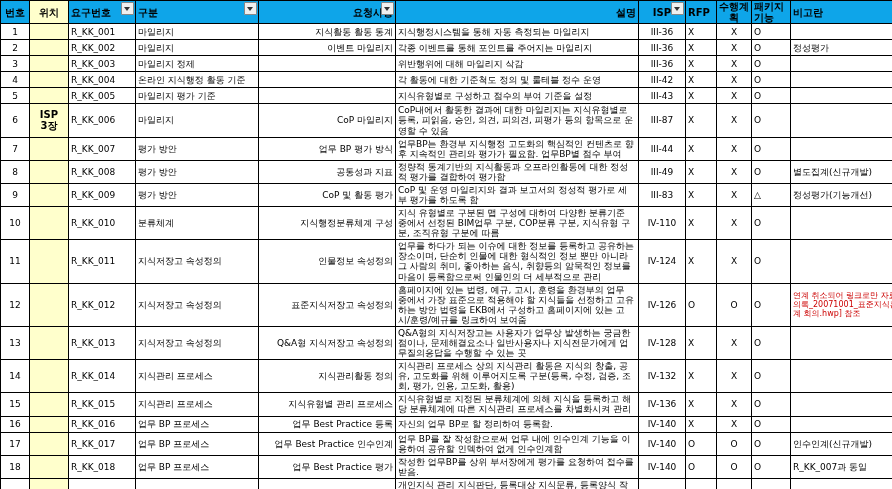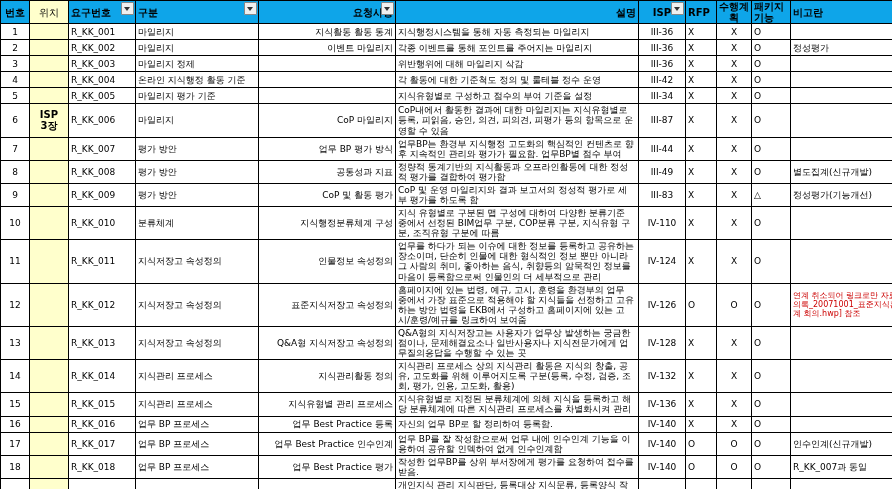--- a/index.html
+++ b/index.html
@@ -5,21 +5,21 @@
   html,body{margin:0;padding:0;background:#ffffff;}
   body{font-family:"DejaVu Sans","Liberation Sans",sans-serif;}
   #sheet{width:892px;height:489px;overflow:hidden;position:relative;background:#fff;}
   table{border-collapse:collapse;table-layout:fixed;width:892px;}
   td,th{border:1px solid #000;font-size:9px;line-height:1.12;padding:1px 2px;vertical-align:middle;overflow:hidden;}
   thead th{background:#0ea5e9;text-align:center;font-weight:bold;font-size:10px;height:16px;padding:0 2px;}
   .hdr-cell{position:relative;}
   .filter-btn{position:absolute;right:1px;top:1px;width:11px;height:11px;background:#f0f0f0;border:1px solid #888;border-radius:1px;display:block;}
   .filter-btn:after{content:"";position:absolute;left:2px;top:4px;border-left:3px solid transparent;border-right:3px solid transparent;border-top:4px solid #333;}
   .c-no{width:24px;text-align:center;}
-  .c-pos{width:34px;text-align:center;background:#ffffcc;font-weight:normal;}
+  .c-pos{width:34px;text-align:center;background:#ffffcc;font-weight:bold;}
   .c-req{width:62px;text-align:left;}
   .c-div{width:118px;text-align:left;}
   .c-ask{width:132px;text-align:right;}
   .c-desc{width:238px;text-align:right;}
   .c-isp{width:42px;text-align:center;}
   .c-rfp{width:26px;text-align:left;}
   .c-plan{width:30px;text-align:center;}
   .c-pkg{width:34px;text-align:left;}
   .c-note{width:140px;text-align:left;}
   tbody td{height:13px;}
@@ -102,21 +102,21 @@
           <td class="c-pkg">O</td>
           <td class="c-note"></td>
         </tr>
         <tr>
           <td class="c-no">5</td>
           <td class="c-pos pos-cell"></td>
           <td class="c-req">R_KK_005</td>
           <td class="c-div">마일리지 평가 기준</td>
           <td class="c-ask"></td>
           <td class="c-desc desc">지식유형별로 구성하고 점수의 부여 기준을 설정</td>
-          <td class="c-isp">III-34</td>
+          <td class="c-isp">III-43</td>
           <td class="c-rfp">X</td>
           <td class="c-plan">X</td>
           <td class="c-pkg">O</td>
           <td class="c-note"></td>
         </tr>
         <tr>
           <td class="c-no">6</td>
           <td class="c-pos pos-cell" style="white-space: pre-line;">ISP
 3장</td>
           <td class="c-req">R_KK_006</td>

